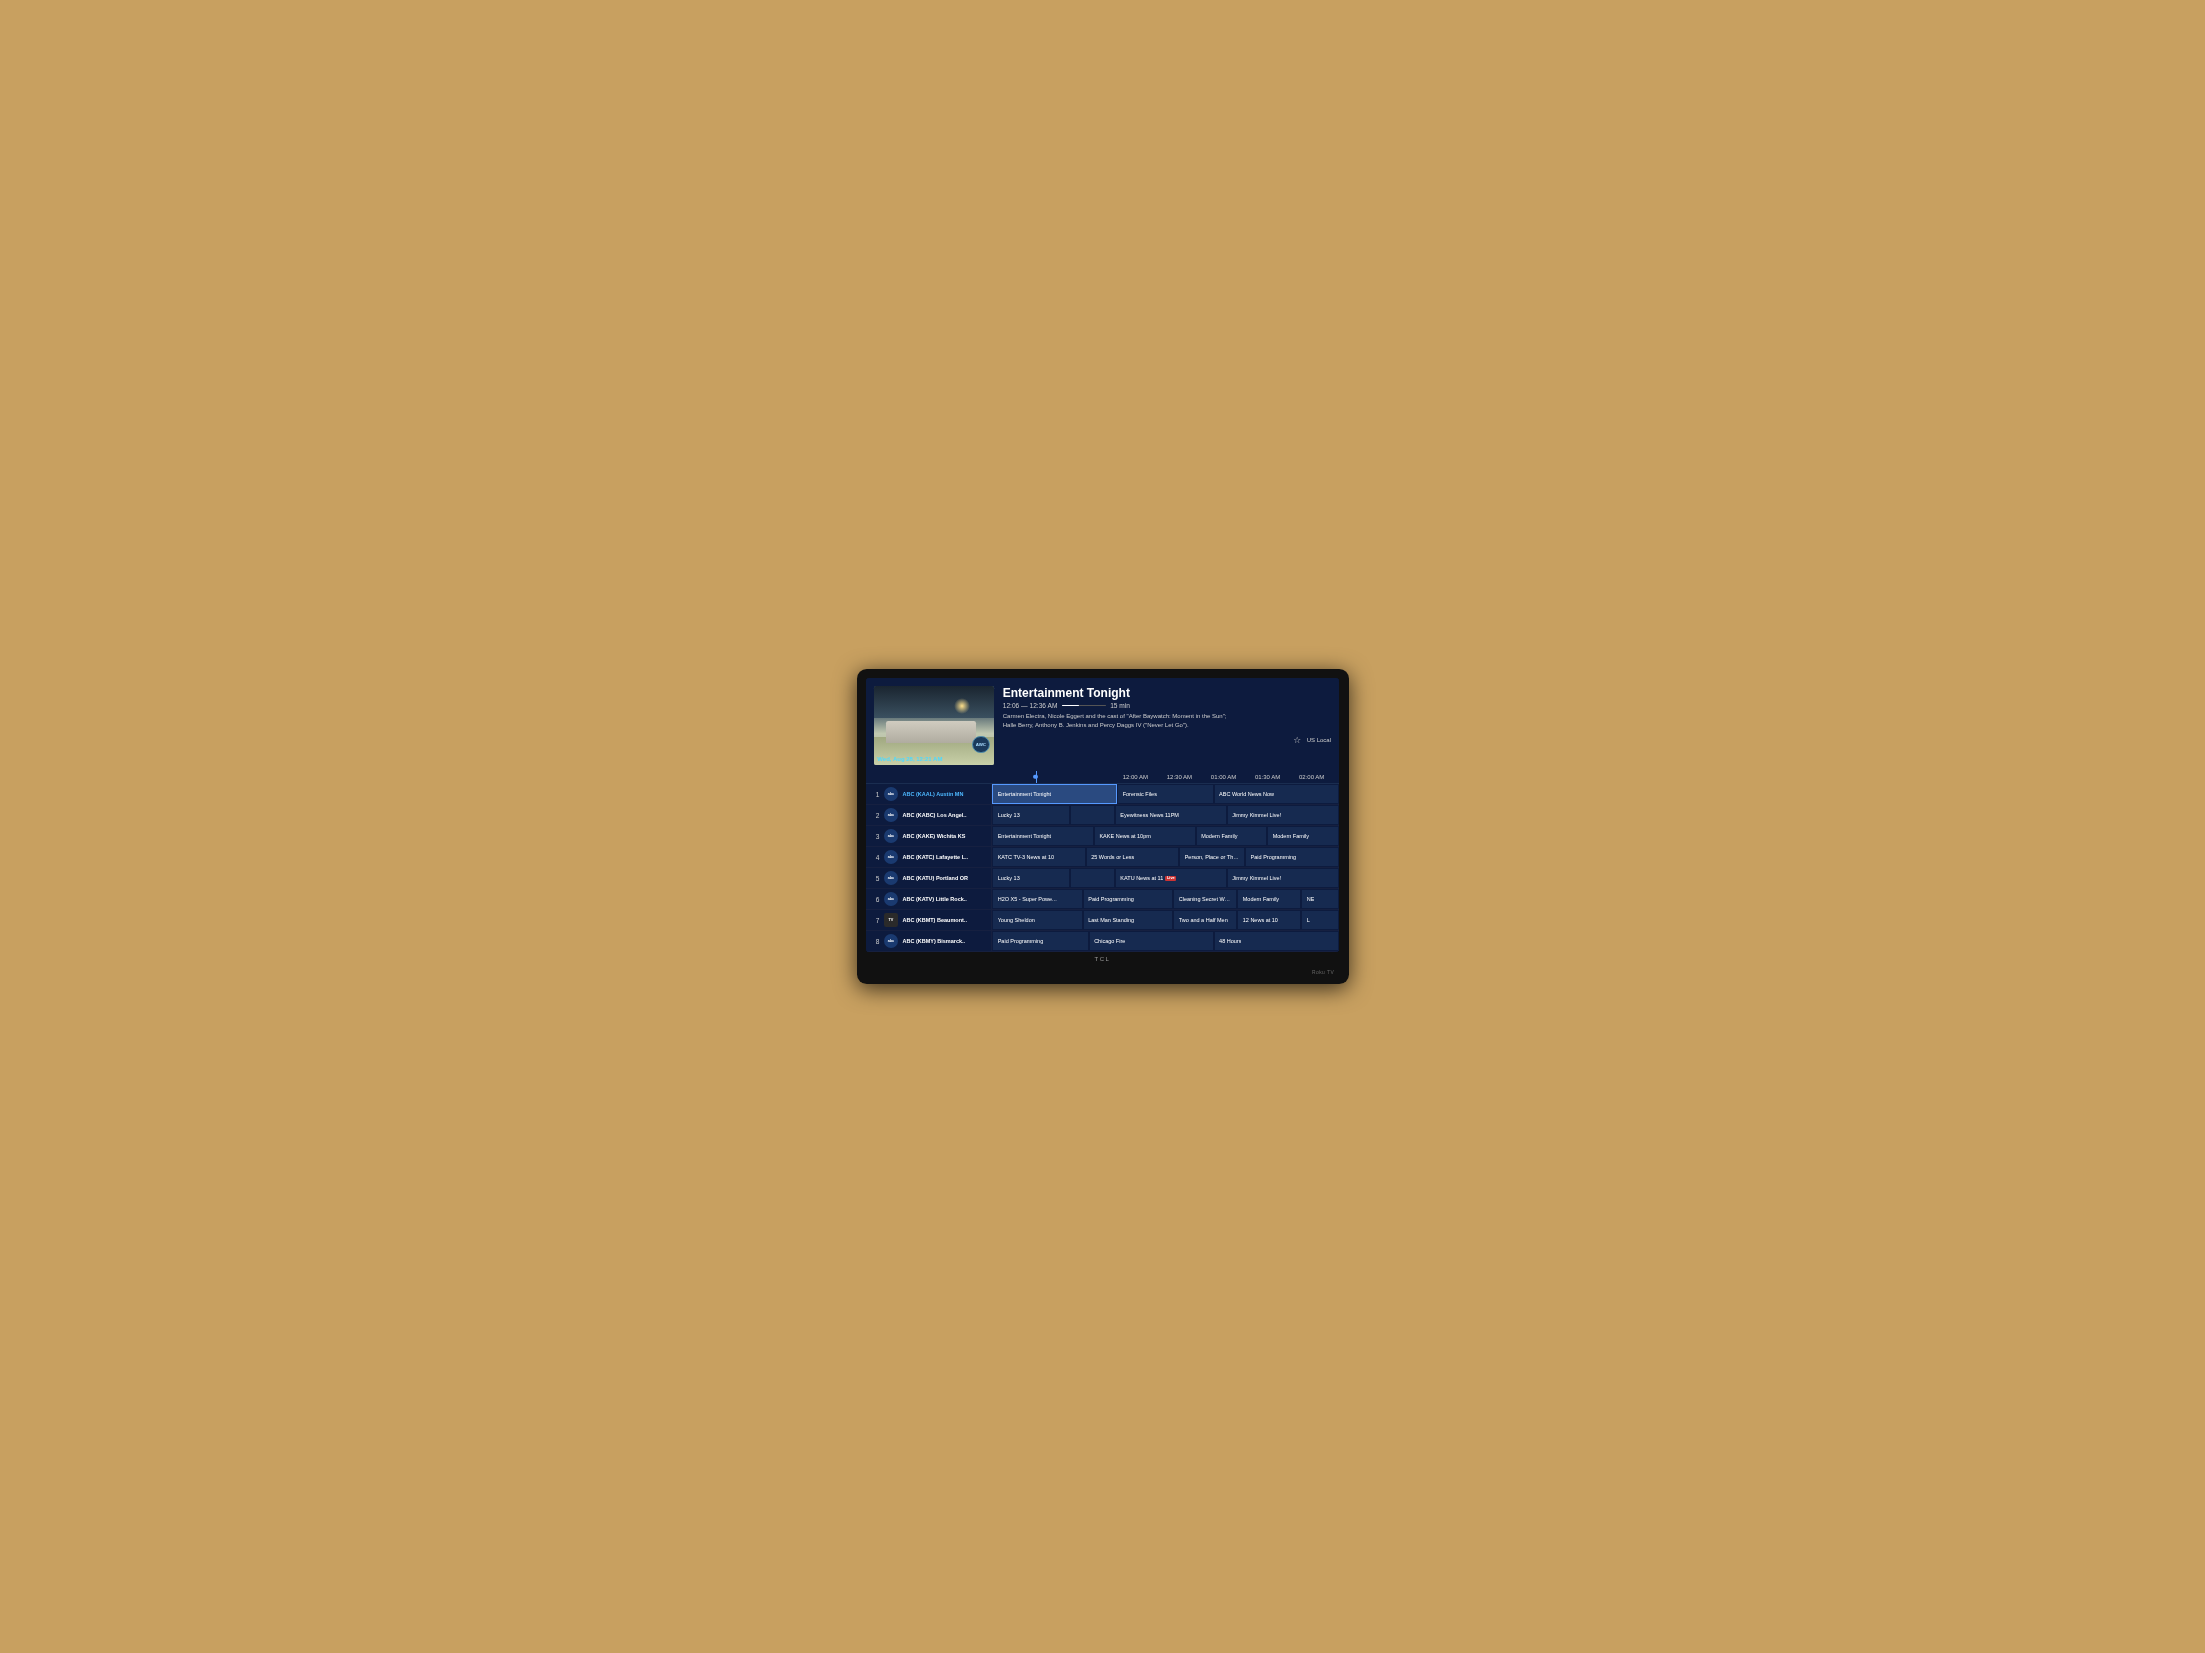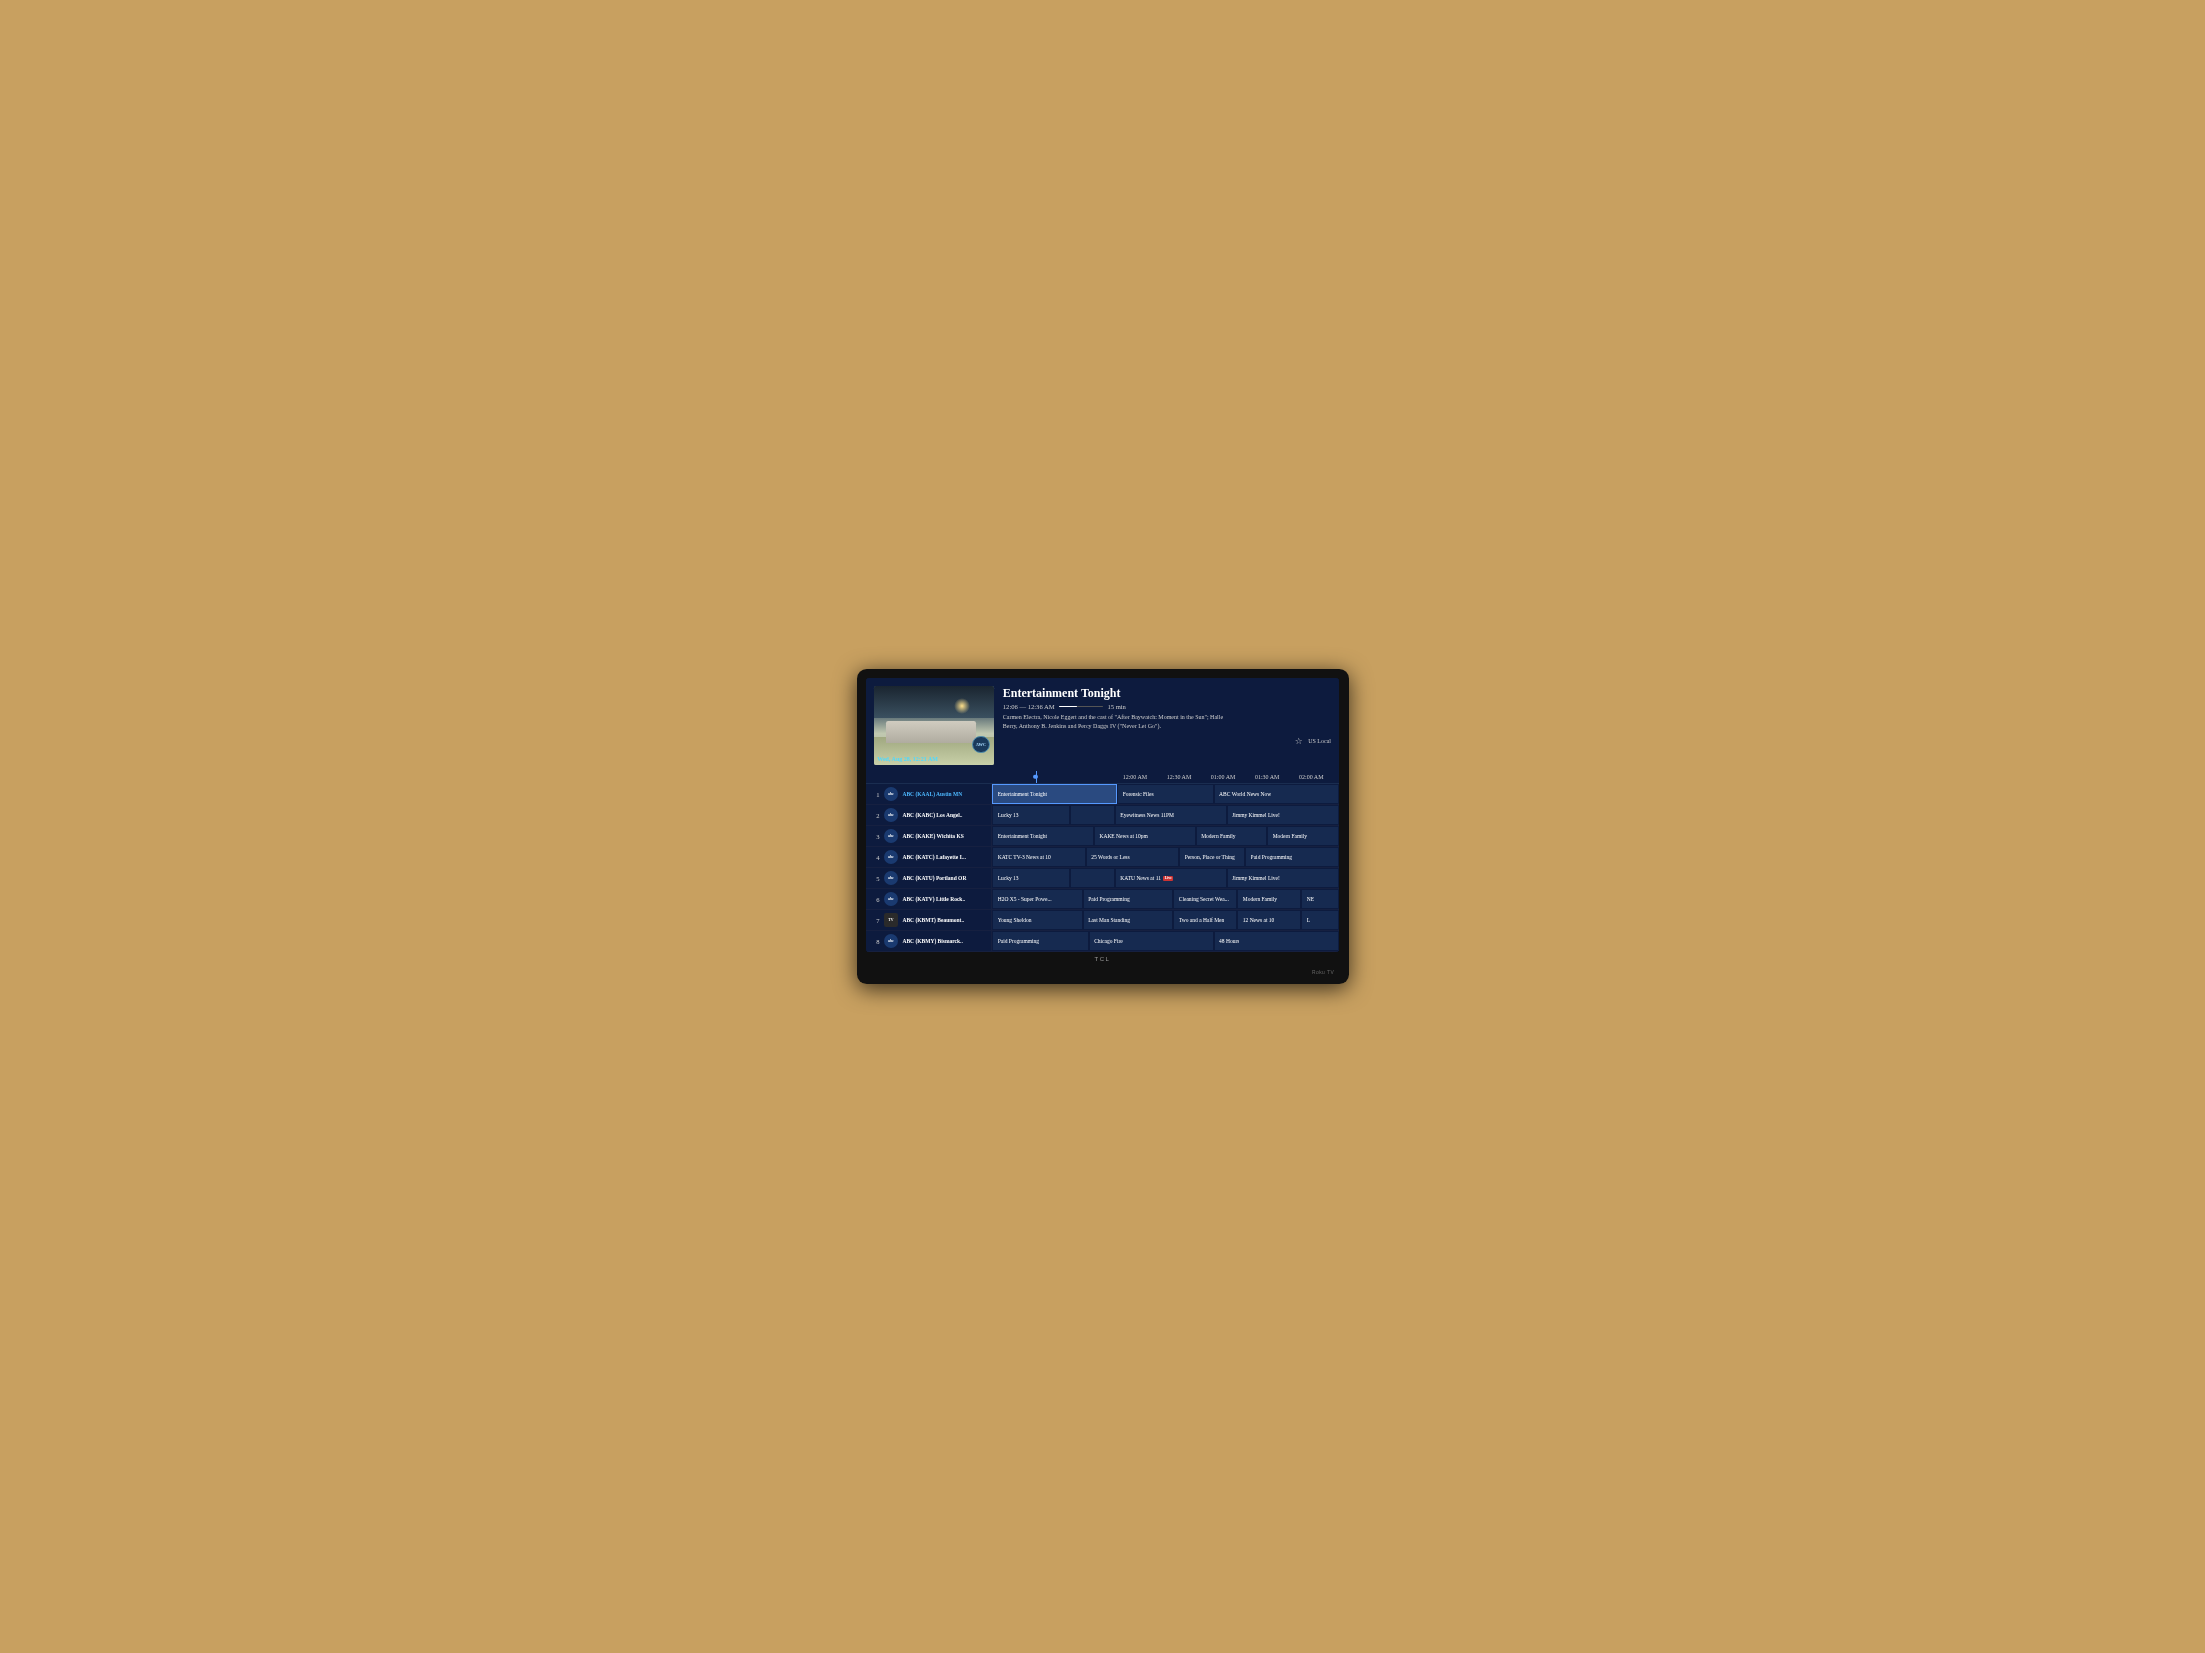--- a/index.html
+++ b/index.html
@@ -17,21 +17,20 @@
       padding: 9.8px 9.8px 22px 9.8px;
       box-shadow: 0 4.4px 22px rgba(0,0,0,0.7);
       width: 492px;
       position: relative;
     }
     .tv-screen {
       background: #0d1b3e;
       border-radius: 3.3px;
       overflow: hidden;
       width: 100%;
-      font-family: Liberation Serif, serif;
     }
     .tv-brand {
       text-align: center;
       color: #999;
       font-size: 6px;
       margin-top: 4.4px;
       letter-spacing: 1.6px;
     }
     .roku-label {
       position: absolute;

